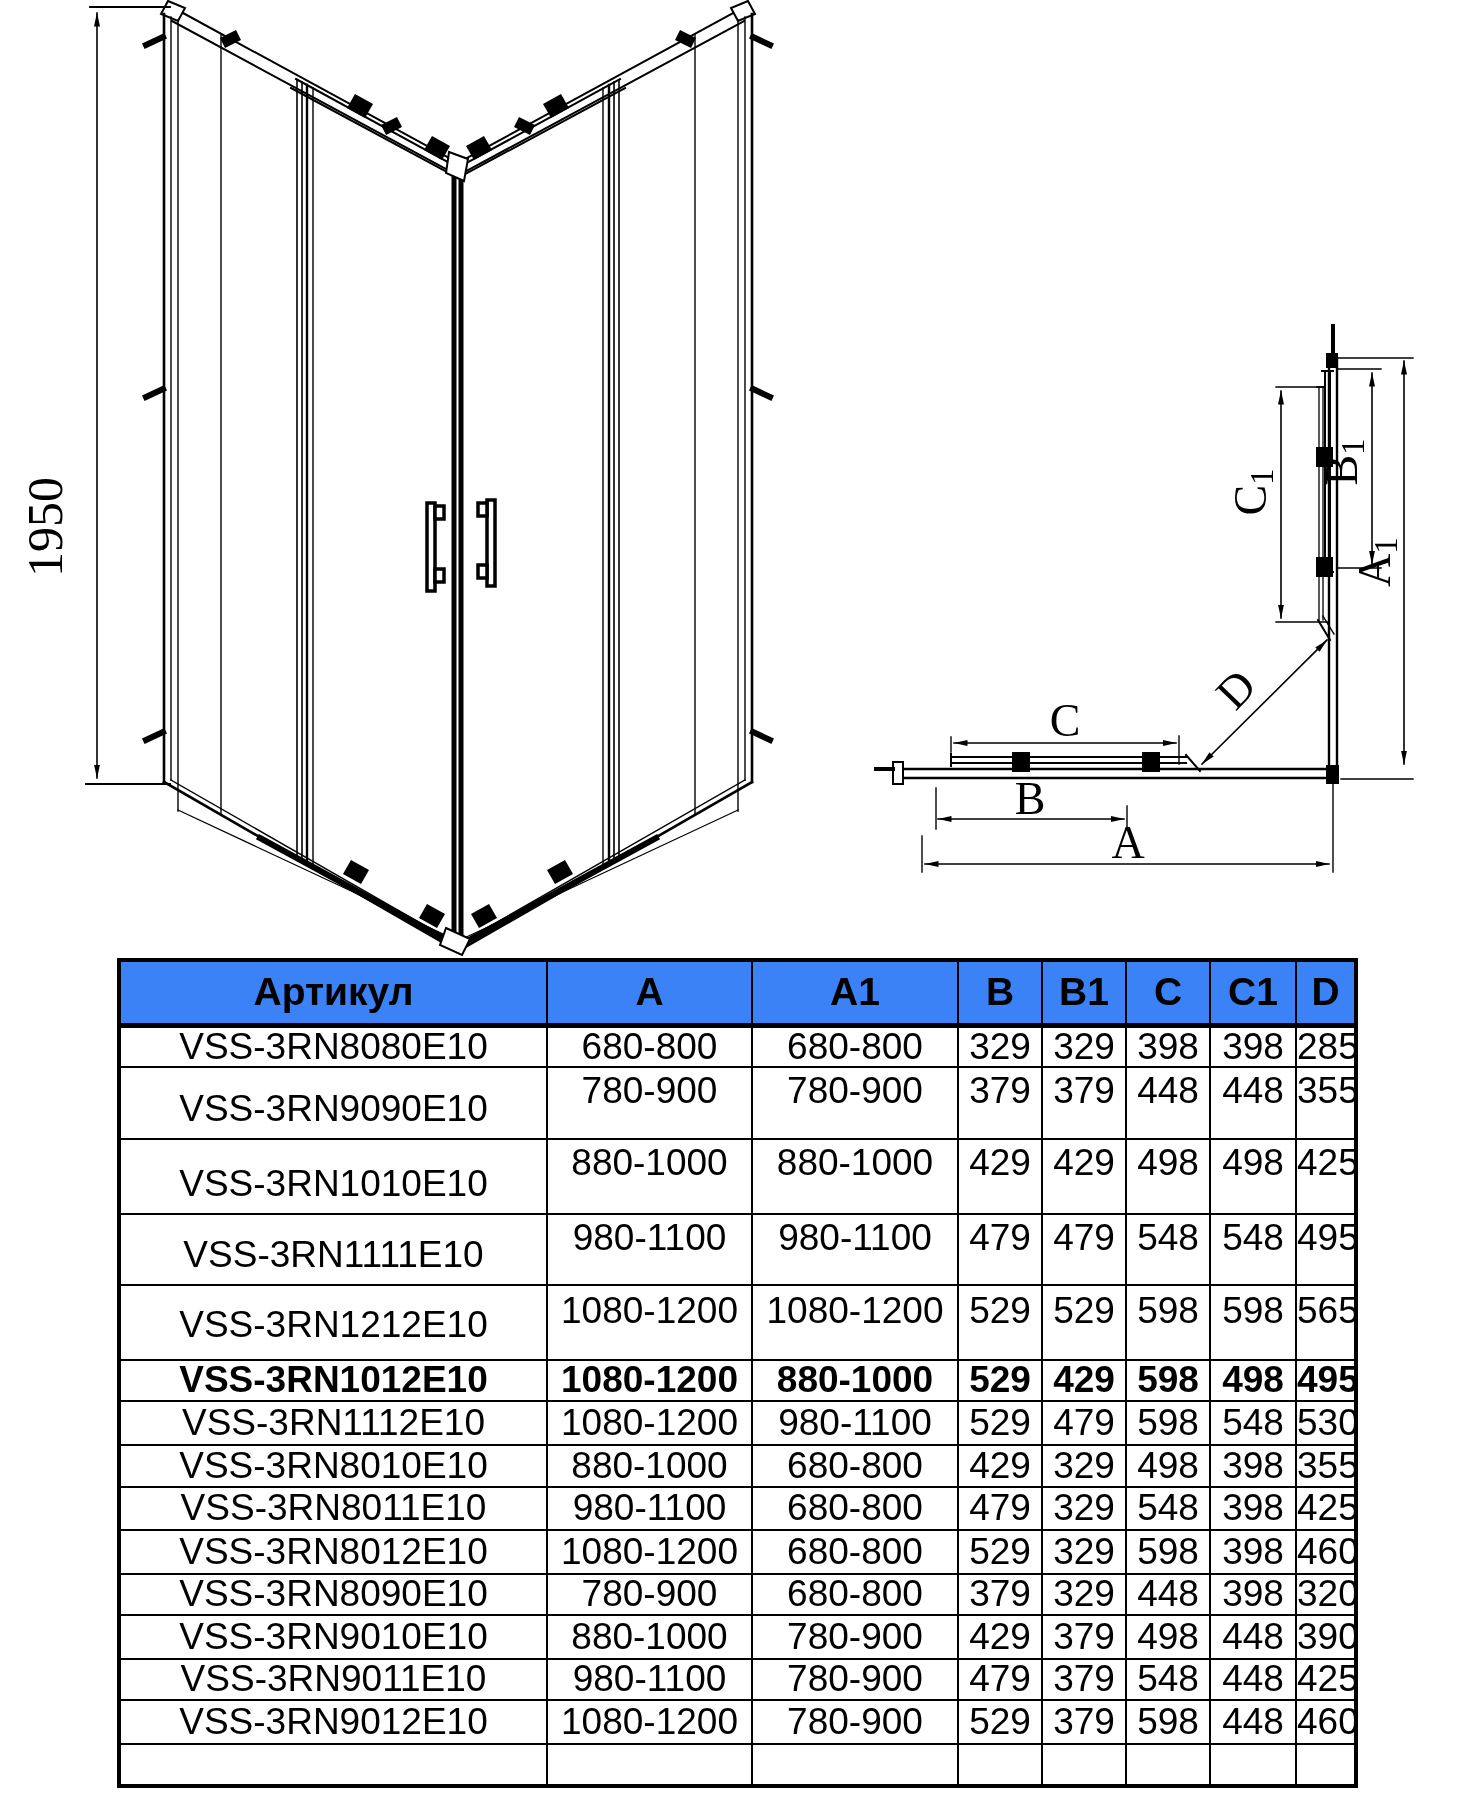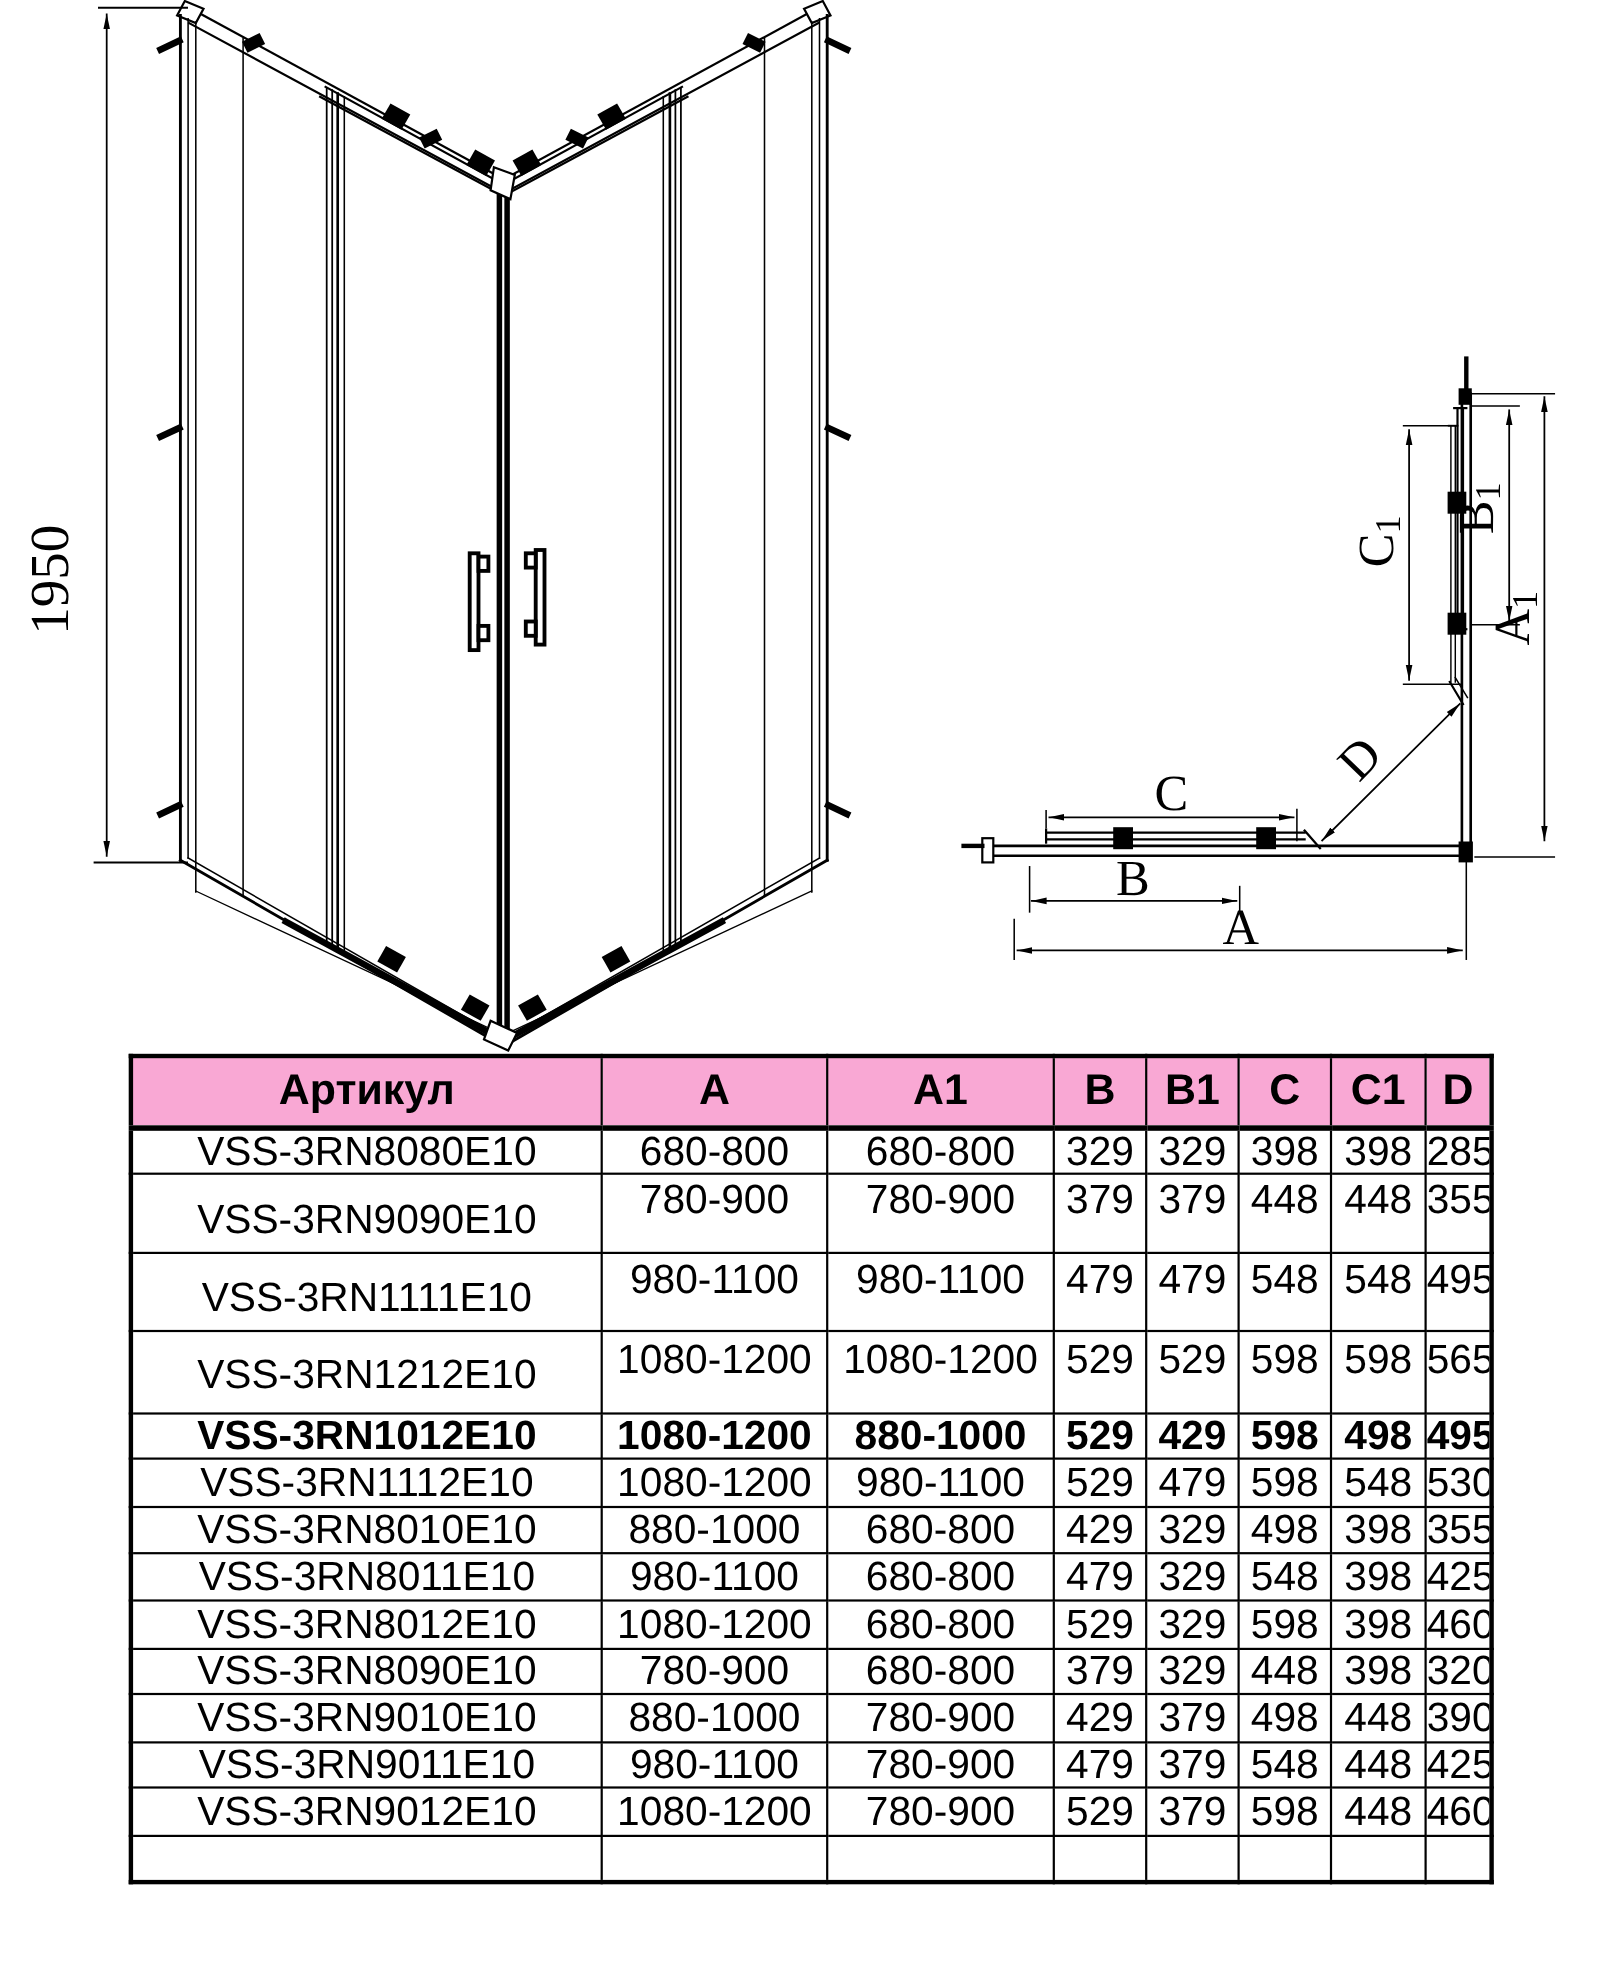--- a/index.html
+++ b/index.html
@@ -211,21 +211,21 @@
         <col style="width:428px">
           <col style="width:205px">
           <col style="width:206px">
         <col style="width:84px">
           <col style="width:84px">
           <col style="width:84px">
         <col style="width:86px">
           <col style="width:60px">
       </colgroup>
       <thead>
-        <tr style="height: 65px; background: #f9a8d4;" id="spec-head-row">
+        <tr style="height: 65px; background: #3b82f6;" id="spec-head-row">
           <th>Артикул</th>
           <th>A</th>
           <th>A1</th>
           <th>B</th>
           <th>B1</th>
           <th>C</th>
           <th>C1</th>
           <th>D</th>
         </tr>
       </thead>
@@ -243,20 +243,30 @@
           <tr class="tall" style="height: 72px;">
             <td class="article">VSS-3RN9090E10</td>
             <td>780-900</td>
             <td>780-900</td>
             <td>379</td>
             <td>379</td>
             <td>448</td>
             <td>448</td>
             <td>355</td>
           </tr>
+          <tr class="tall" style="height: 75px;">
+            <td class="article">VSS-3RN1010E10</td>
+            <td>880-1000</td>
+            <td>880-1000</td>
+            <td>429</td>
+            <td>429</td>
+            <td>498</td>
+            <td>498</td>
+            <td>425</td>
+          </tr>
           <tr class="tall" style="height: 71px;">
             <td class="article">VSS-3RN1111E10</td>
             <td>980-1100</td>
             <td>980-1100</td>
             <td>479</td>
             <td>479</td>
             <td>548</td>
             <td>548</td>
             <td>495</td>
           </tr>

